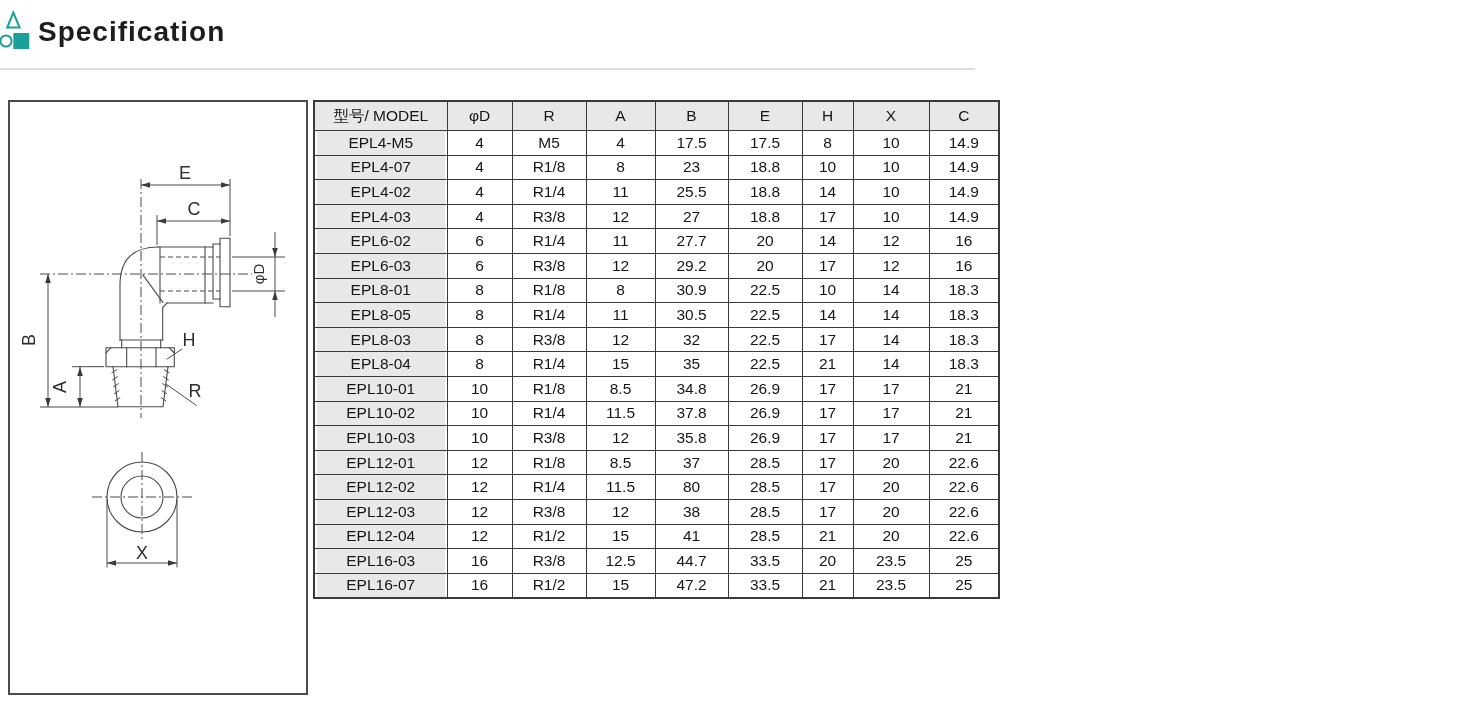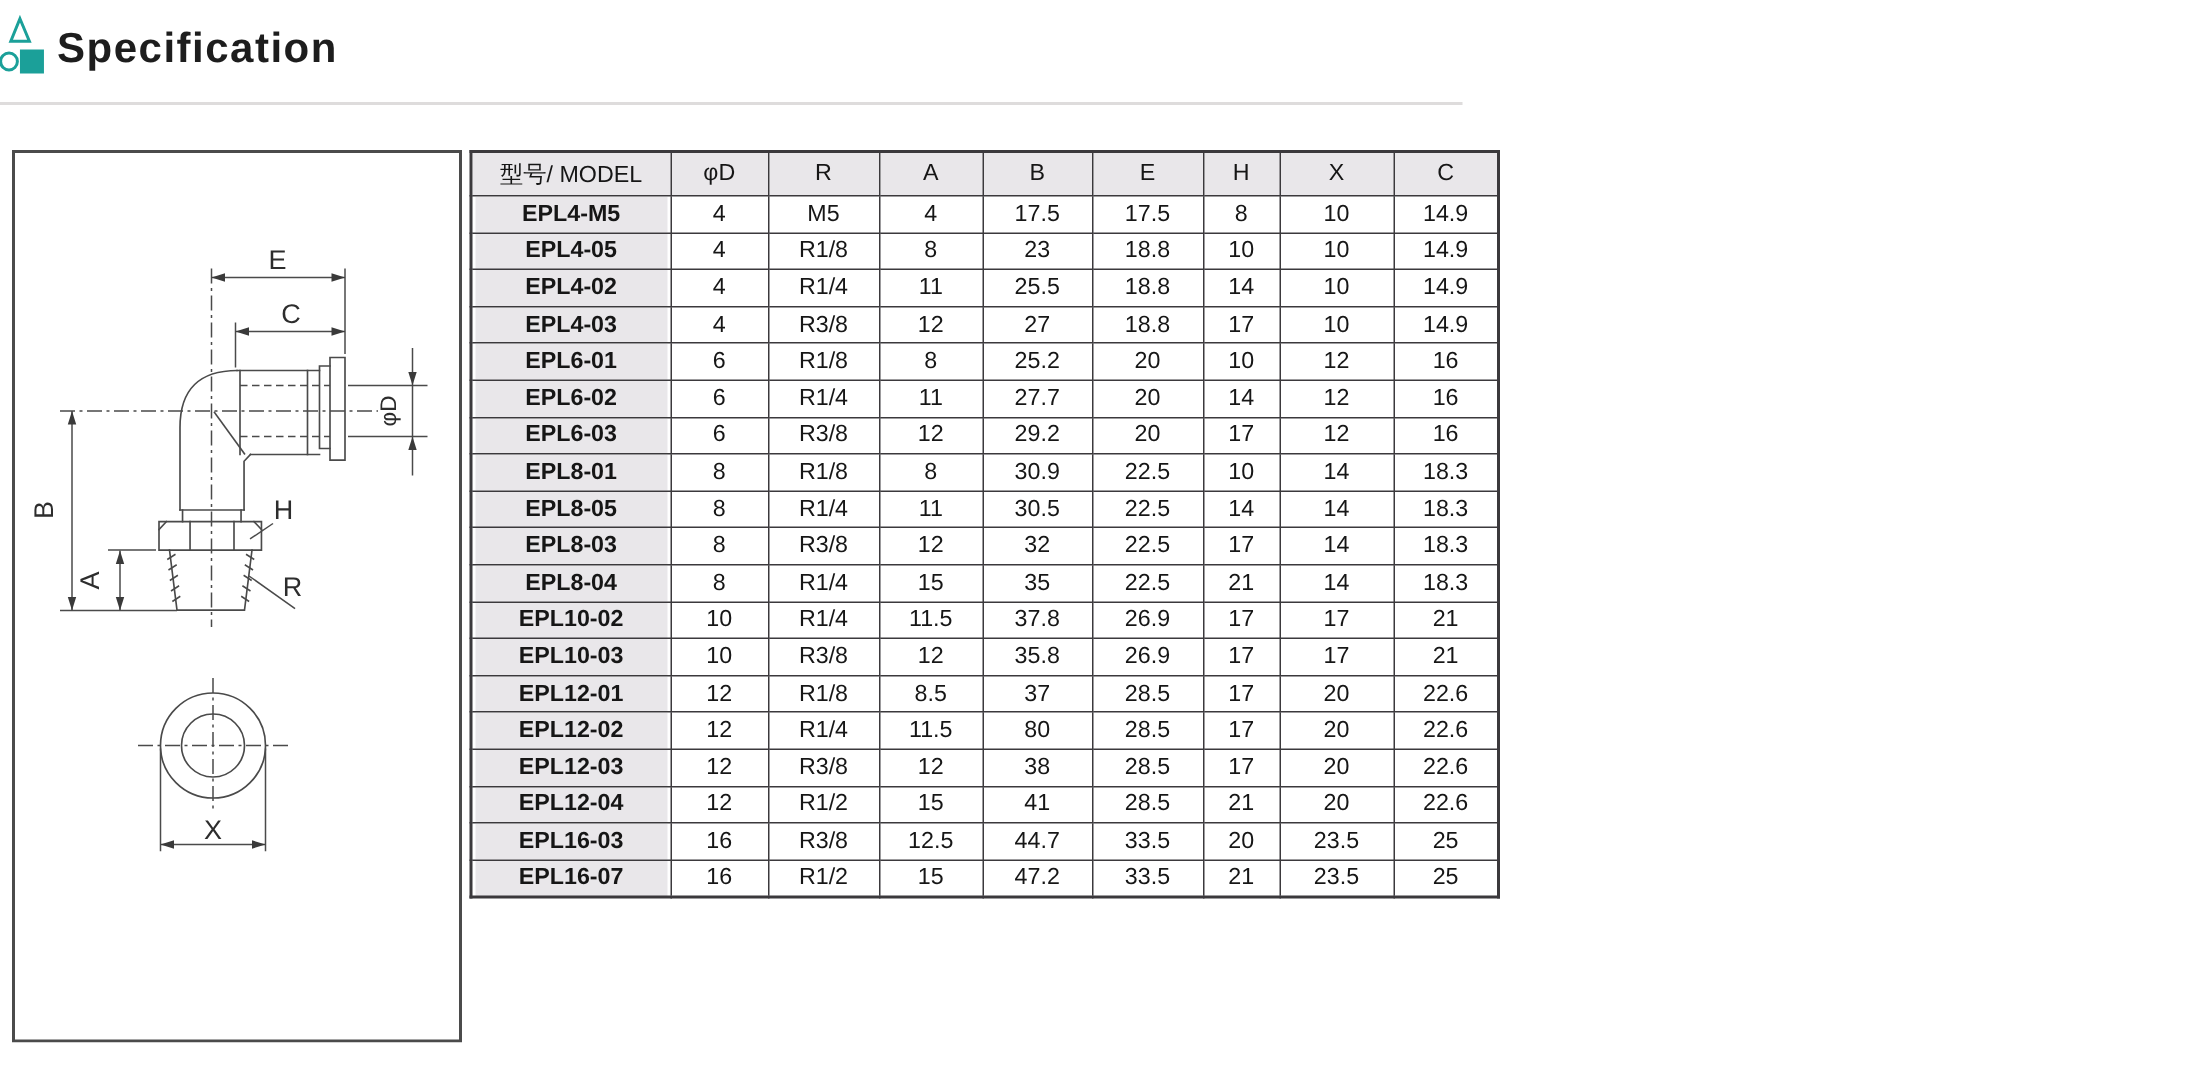--- a/index.html
+++ b/index.html
@@ -25,21 +25,20 @@
     font-size:15.5px;color:#161616;
   }
   .spec-table th,.spec-table td{
     border:1px solid #3b393c;text-align:center;vertical-align:middle;
     padding:0;white-space:nowrap;overflow:hidden;
   }
   .spec-table th{height:28px;font-weight:400;background:#e9e7ea;font-size:15.5px;}
   .spec-table td{height:23.6px;background:#fff;}
   .spec-table td:first-child{
     background:linear-gradient(to right,#fff 0,#fff 2px,#e9e7ea 2px,#e9e7ea calc(100% - 2px),#fff calc(100% - 2px),#fff 100%);
-    font-weight:bold;
   }
   col.c0{width:133px}col.c1{width:65px}col.c2{width:74px}col.c3{width:69px}
   col.c4{width:73px}col.c5{width:74px}col.c6{width:51px}col.c7{width:76px}col.c8{width:70px}
 
   .dline{stroke:#4a4a4a;stroke-width:1.1;fill:none;stroke-linecap:square;}
   .dthin{stroke:#4a4a4a;stroke-width:1;fill:none;}
   .center{stroke:#4a4a4a;stroke-width:1;fill:none;stroke-dasharray:10 3 2 3;}
   .hidden{stroke:#4a4a4a;stroke-width:1;fill:none;stroke-dasharray:5 3;}
   .arrow{fill:#3a3a3a;stroke:none;}
   .dimtext{font-family:"Liberation Sans","DejaVu Sans",sans-serif;font-size:18px;fill:#2d2d2d;}
@@ -171,21 +170,21 @@
         <td>4</td>
         <td>M5</td>
         <td>4</td>
         <td>17.5</td>
         <td>17.5</td>
         <td>8</td>
         <td>10</td>
         <td>14.9</td>
       </tr>
       <tr>
-        <td>EPL4-05</td>
+        <td>EPL4-07</td>
         <td>4</td>
         <td>R1/8</td>
         <td>8</td>
         <td>23</td>
         <td>18.8</td>
         <td>10</td>
         <td>10</td>
         <td>14.9</td>
       </tr>
       <tr>
@@ -204,31 +203,20 @@
         <td>4</td>
         <td>R3/8</td>
         <td>12</td>
         <td>27</td>
         <td>18.8</td>
         <td>17</td>
         <td>10</td>
         <td>14.9</td>
       </tr>
       <tr>
-        <td>EPL6-01</td>
-        <td>6</td>
-        <td>R1/8</td>
-        <td>8</td>
-        <td>25.2</td>
-        <td>20</td>
-        <td>10</td>
-        <td>12</td>
-        <td>16</td>
-      </tr>
-      <tr>
         <td>EPL6-02</td>
         <td>6</td>
         <td>R1/4</td>
         <td>11</td>
         <td>27.7</td>
         <td>20</td>
         <td>14</td>
         <td>12</td>
         <td>16</td>
       </tr>
@@ -279,20 +267,31 @@
       <tr>
         <td>EPL8-04</td>
         <td>8</td>
         <td>R1/4</td>
         <td>15</td>
         <td>35</td>
         <td>22.5</td>
         <td>21</td>
         <td>14</td>
         <td>18.3</td>
+      </tr>
+      <tr>
+        <td>EPL10-01</td>
+        <td>10</td>
+        <td>R1/8</td>
+        <td>8.5</td>
+        <td>34.8</td>
+        <td>26.9</td>
+        <td>17</td>
+        <td>17</td>
+        <td>21</td>
       </tr>
       <tr>
         <td>EPL10-02</td>
         <td>10</td>
         <td>R1/4</td>
         <td>11.5</td>
         <td>37.8</td>
         <td>26.9</td>
         <td>17</td>
         <td>17</td>

